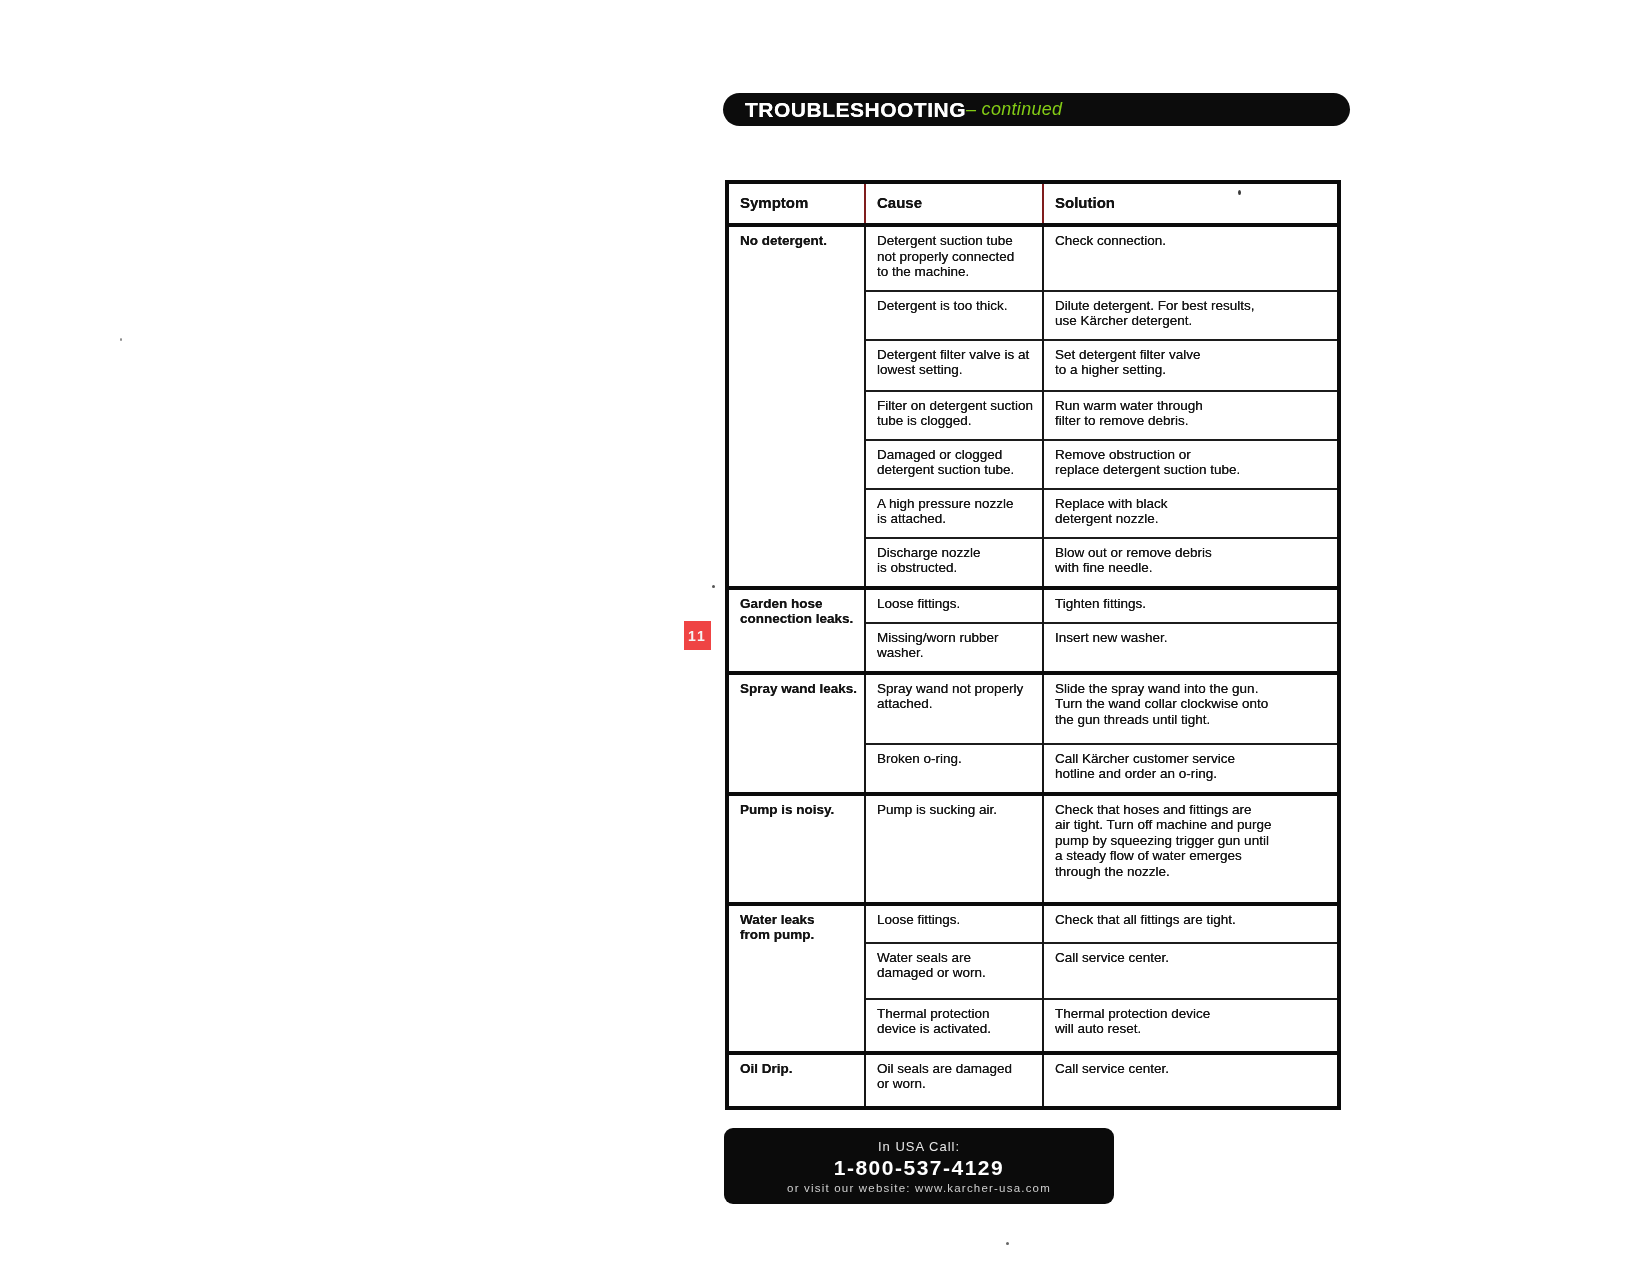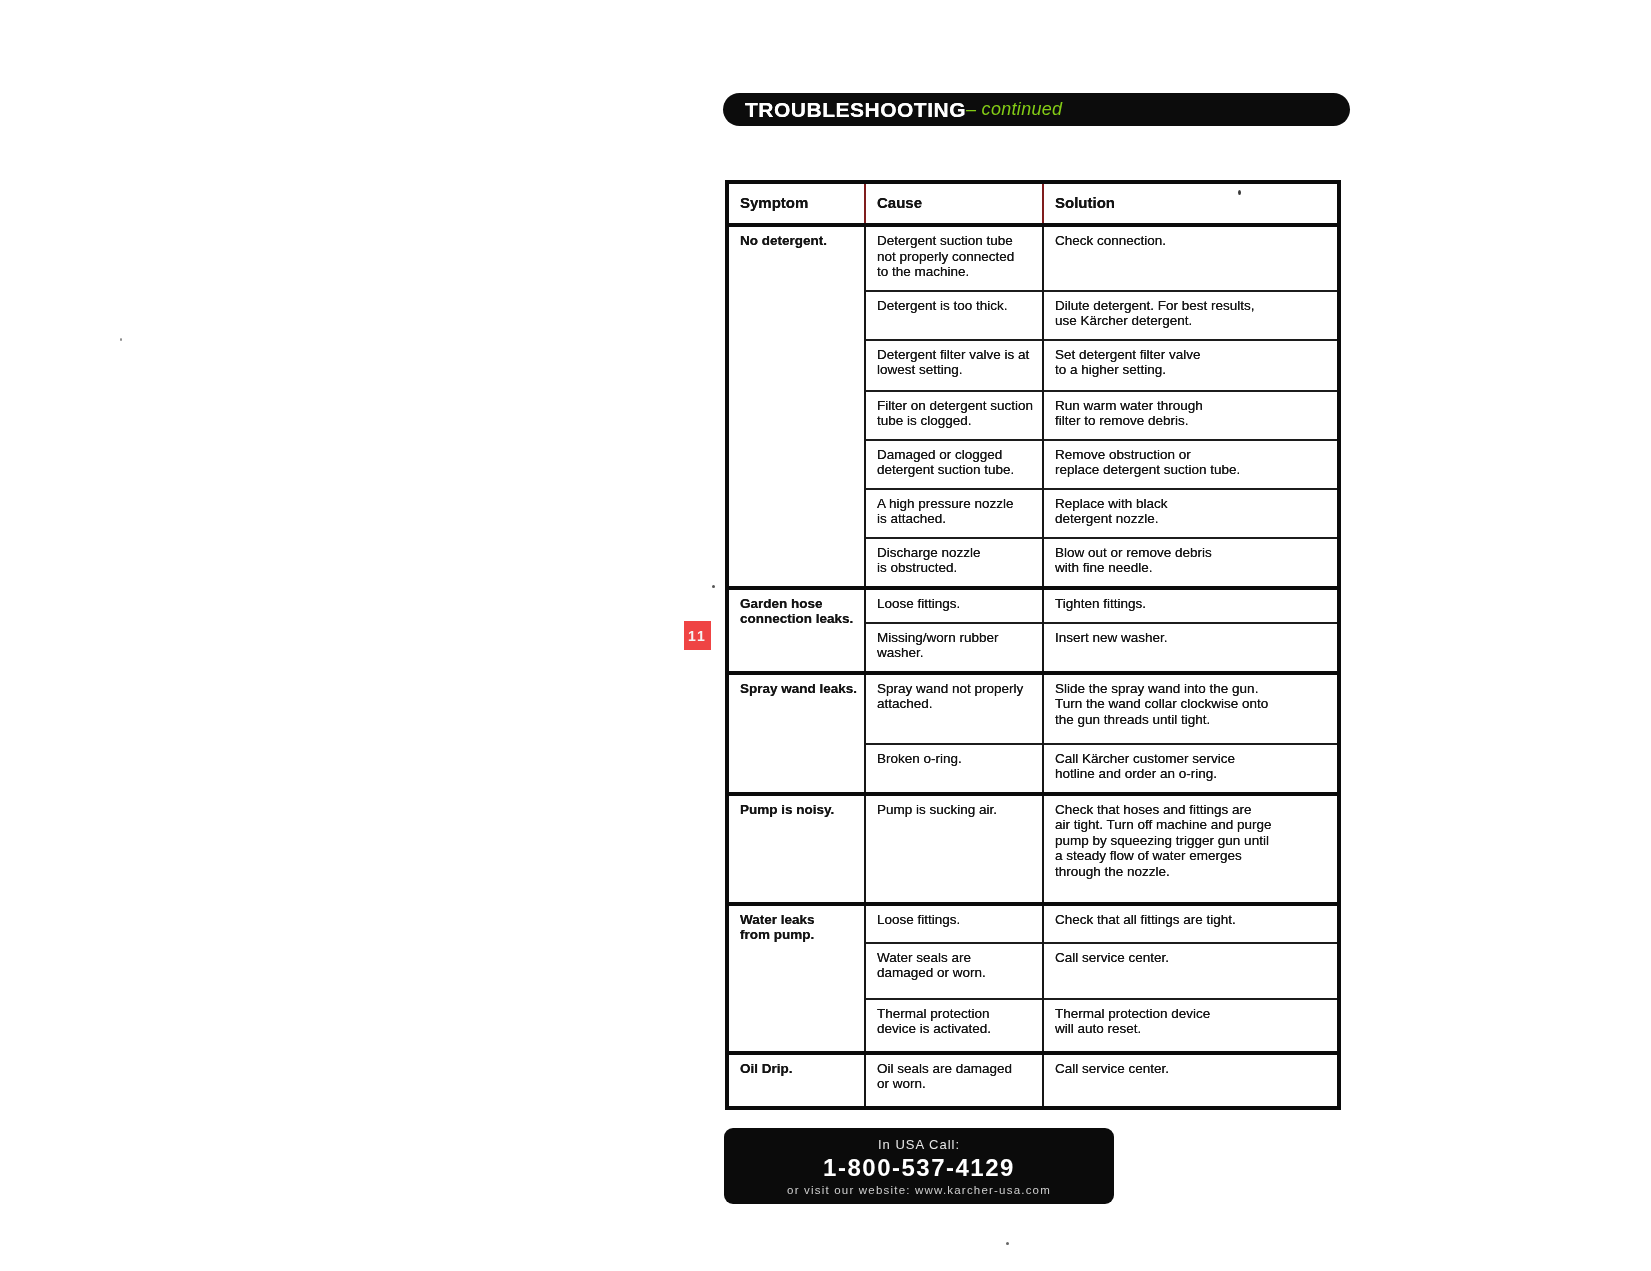--- a/index.html
+++ b/index.html
@@ -77,21 +77,21 @@
     font-size:14px;font-weight:700;letter-spacing:2px;
   }
   
   .contact-box{
     position:absolute;left:724px;top:1128px;width:390px;height:76px;
     background:#0b0b0b;border-radius:9px;
     display:flex;flex-direction:column;align-items:center;justify-content:center;
     gap:2px;box-sizing:border-box;
   }
   .contact-box .l1{color:#e8e8e8;font-size:13px;letter-spacing:1px;}
-  .contact-box .phone{color:#ffffff;font-size:24px;font-weight:700;letter-spacing:1.5px;}
+  .contact-box .phone{color:#ffffff;font-size:21px;font-weight:700;letter-spacing:1.5px;}
   .contact-box .l3{color:#cfcfcf;font-size:11.5px;letter-spacing:1.2px;}
   .footer-note{
     position:absolute;left:1130px;top:1124px;width:300px;
     font-size:15px;line-height:19px;white-space:pre-line;
     text-shadow:0 0 .3px #222;
   }
   
   .speck{position:absolute;background:#3a3a3a;border-radius:50%;}
   .speck.s1{left:1238px;top:190px;width:3px;height:5px;}
   .speck.s2{left:712px;top:585px;width:3px;height:3px;background:#555;}

